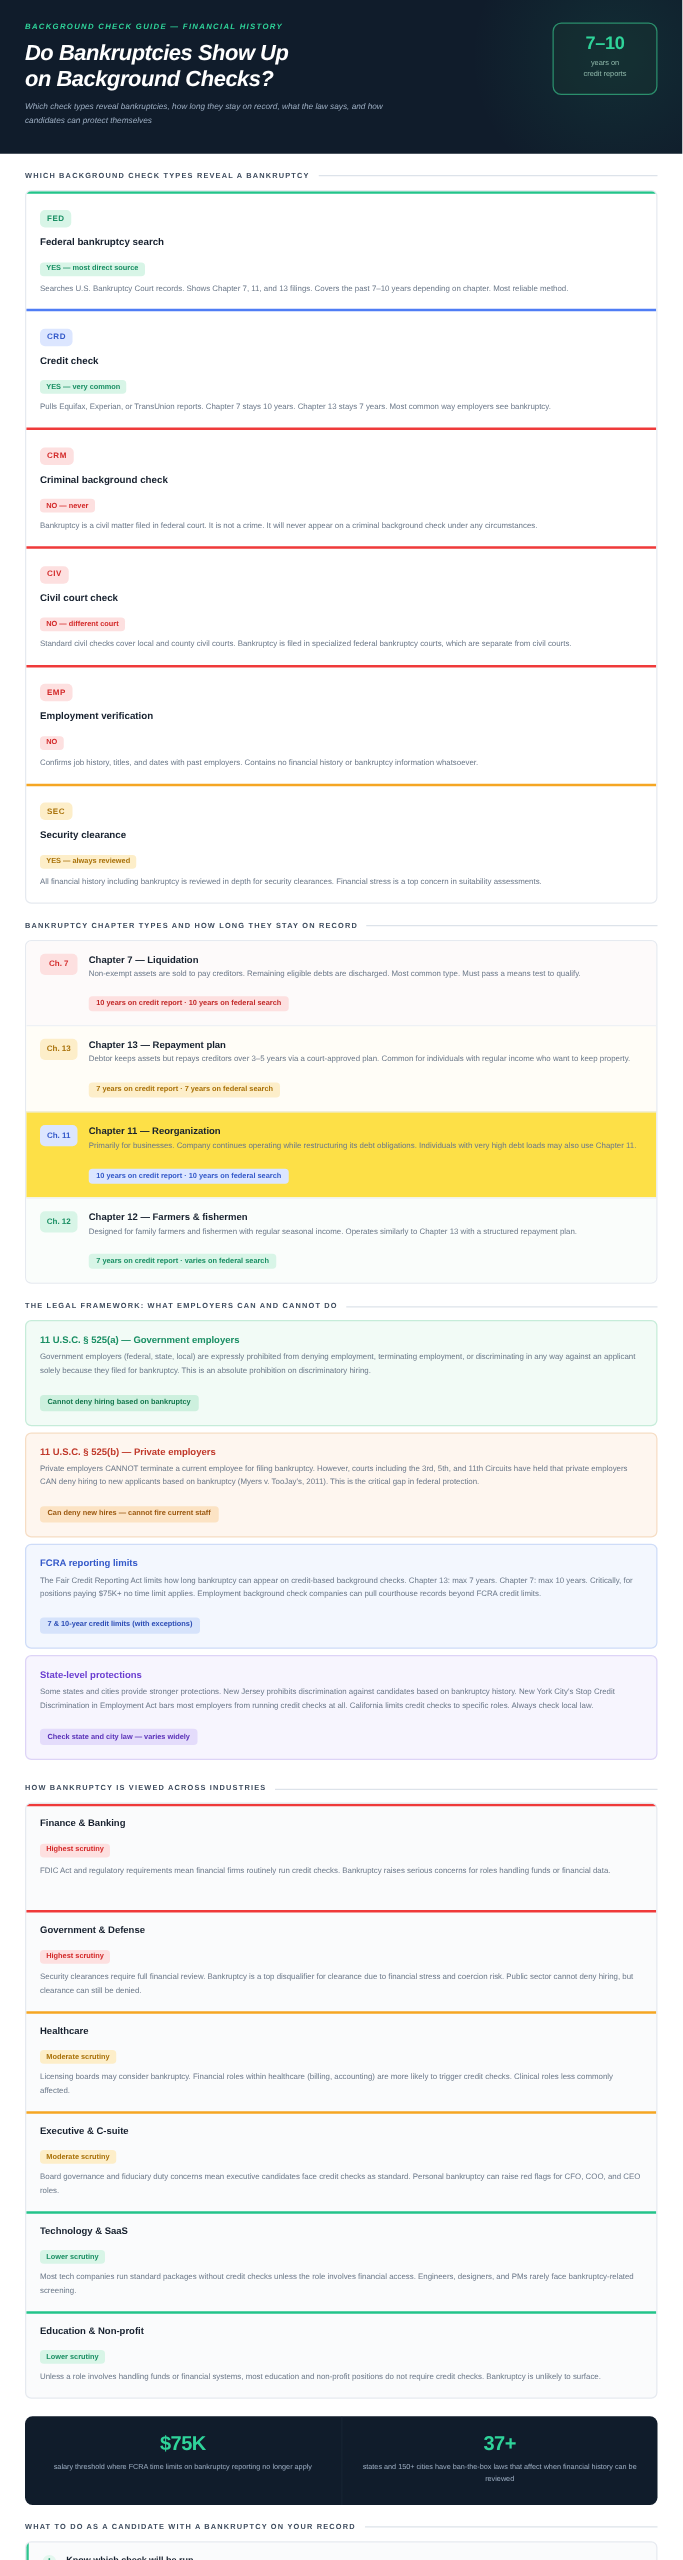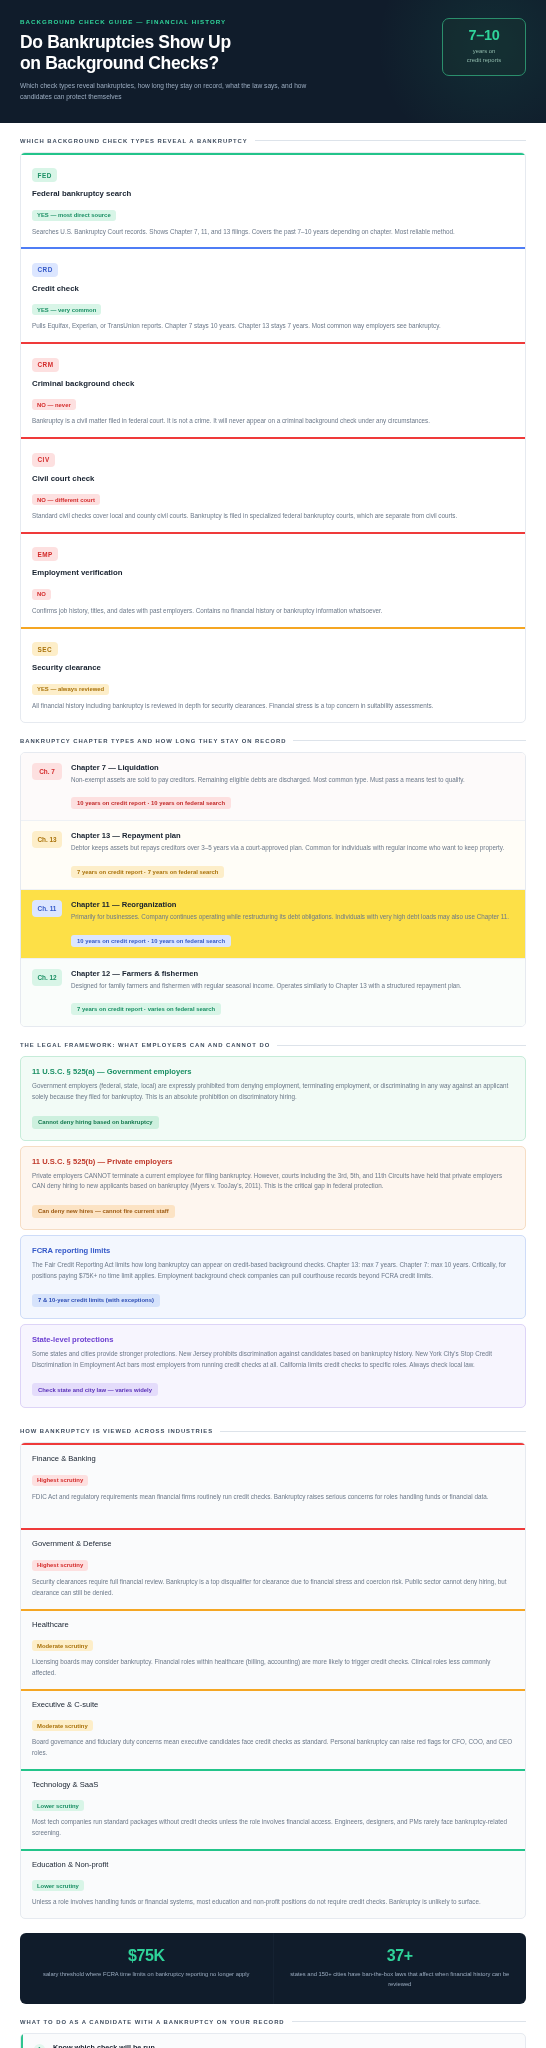--- a/index.html
+++ b/index.html
@@ -20,21 +20,21 @@
   }
   .hero-glow {
     position: absolute;
     right: -60px; top: -70px;
     width: 230px; height: 230px;
     border-radius: 50%;
     background: radial-gradient(circle at 50% 50%, rgba(36,200,140,.10), rgba(36,200,140,0) 70%);
     pointer-events: none;
   }
   .hero-inner { position: relative; display: flex; align-items: flex-start; gap: 14px; }
-  .hero-text { flex: 1; min-width: 0; }
+  .hero-text { flex: 1; min-width: 0; font-style: italic; }
   .eyebrow {
     font-size: 6.2px;
     letter-spacing: 1.05px;
     font-weight: 700;
     color: #2fd49a;
     text-transform: uppercase;
     margin-bottom: 7px;
   }
   .hero-title {
     font-size: 17.5px;
@@ -212,21 +212,21 @@
     overflow: hidden;
     background: #fafbfc;
   }
   .industry-row {
     border-top: 2px solid #ccc;
     padding: 9px 11px 10px 11px;
   }
   .industry-row:first-child { border-top: 2px solid #ccc; }
   .ind-name {
     font-size: 7.6px;
-    font-weight: 400;
+    font-weight: 700;
     color: #16202e;
     margin-bottom: 5px;
   }
   .ind-badge {
     display: inline-block;
     font-size: 5.9px;
     font-weight: 700;
     padding: 2.5px 5px;
     border-radius: 3px;
     margin-bottom: 6px;

